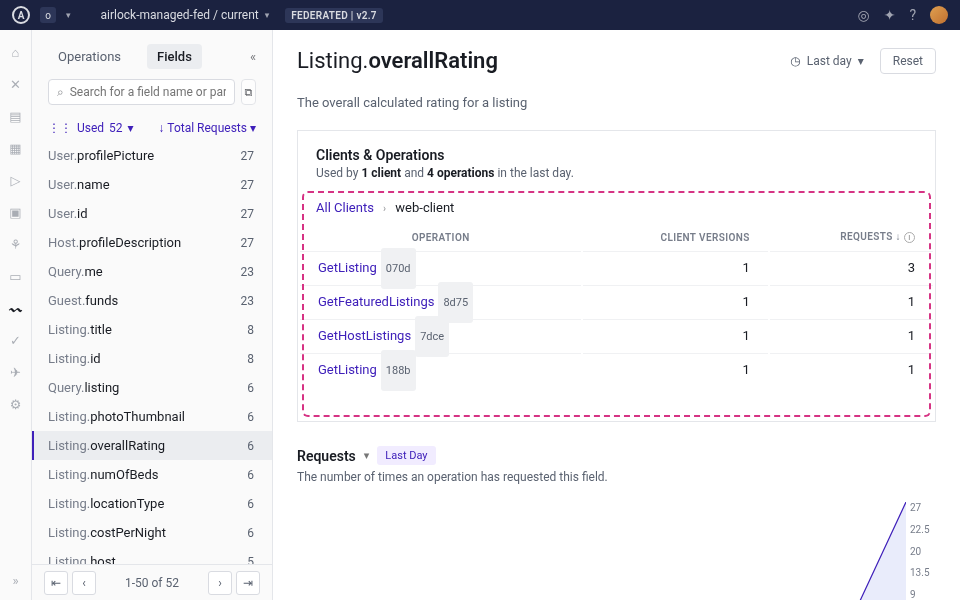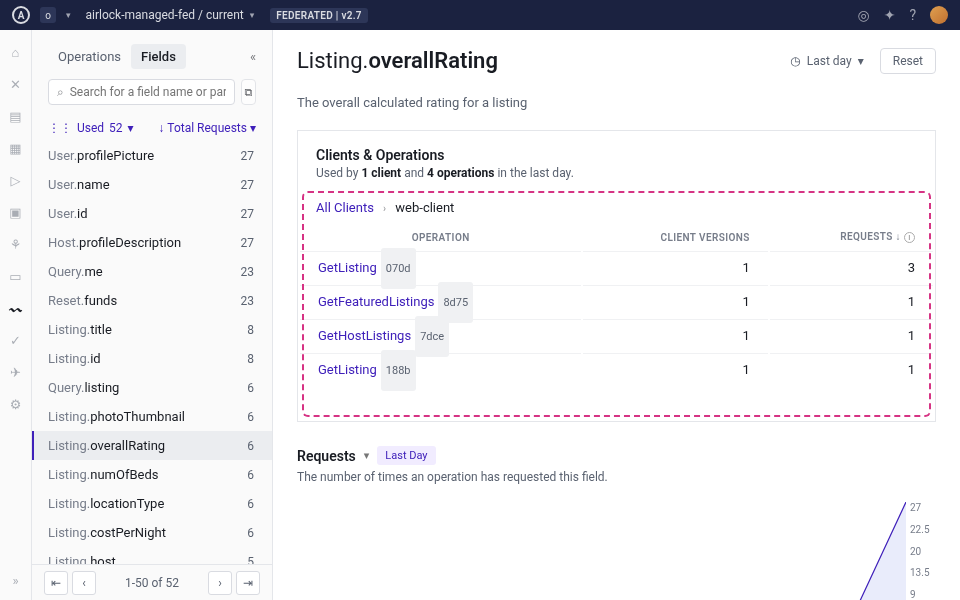--- a/index.html
+++ b/index.html
@@ -1,32 +1,32 @@
 <!DOCTYPE html>
 <html><head>
 <meta charset="utf-8">
 <style>
 *{box-sizing:border-box;margin:0;padding:0;font-family:-apple-system,BlinkMacSystemFont,"Segoe UI",Roboto,sans-serif}
 body{background:#fff;color:#191c23;font-size:13px;overflow:hidden;height:600px;width:960px}
 .topbar{height:30px;background:#1b2240;display:flex;align-items:center;padding:0 12px;color:#d9dbe1;font-size:12px}
 .logo{width:18px;height:18px;border:2px solid #d9dbe1;border-radius:50%;display:flex;align-items:center;justify-content:center;font-weight:bold;font-size:10px;margin-right:10px}
 .org-box{background:#2d3658;width:16px;height:16px;border-radius:3px;display:flex;align-items:center;justify-content:center;font-size:10px;margin-right:4px}
 .chev{font-size:9px;margin:0 6px;opacity:.7}
-.graph-path{margin-left:9px}
+.graph-path{margin-left:24px}
 .badge-fed{background:#2d3658;padding:2px 6px;border-radius:3px;font-size:10px;font-weight:600;letter-spacing:.3px;margin-left:10px}
 .topbar-right{margin-left:auto;display:flex;align-items:center;gap:14px}
 .topbar-right .ic{opacity:.7;font-size:14px}
 .avatar{width:18px;height:18px;border-radius:50%;background:linear-gradient(135deg,#e0a050,#c07030)}
 .app{display:flex;height:570px}
 .rail{width:32px;background:#fafafa;border-right:1px solid #e4e6ea;display:flex;flex-direction:column;align-items:center;padding-top:14px;gap:16px}
 .rail .ri{width:16px;height:16px;opacity:.5;display:flex;align-items:center;justify-content:center;font-size:13px;color:#5a6270}
 .rail .ri.active{opacity:1;color:#191c23}
 .rail-bottom{margin-top:auto;margin-bottom:12px}
 .sidebar{width:241px;background:#fafafa;border-right:1px solid #e4e6ea;display:flex;flex-direction:column;position:relative}
-.side-tabs{display:flex;align-items:center;padding:14px 16px 10px;gap:0}
+.side-tabs{display:flex;align-items:center;padding:14px 16px 10px;gap:16px}
 .side-tab{padding:5px 10px;border-radius:4px;font-size:13px;color:#5a6270;cursor:pointer}
 .side-tab.active{background:#ebedf0;color:#191c23;font-weight:500}
 .side-collapse{margin-left:auto;opacity:.6;font-size:13px}
 .search-row{display:flex;gap:6px;padding:0 16px 10px;align-items:center}
 .search{flex:1;display:flex;align-items:center;border:1px solid #d9dbe1;border-radius:4px;padding:5px 8px;background:#fff}
 .search input{border:none;outline:none;font-size:12px;flex:1;color:#5a6270}
 .search .ic{opacity:.5;margin-right:6px;font-size:12px}
 .locate-btn{width:26px;height:26px;border:1px solid #d9dbe1;border-radius:4px;display:flex;align-items:center;justify-content:center;background:#fff;font-size:11px;opacity:.7}
 .filters{display:flex;align-items:center;padding:6px 16px;font-size:12px;color:#3f20ba}
 .filters .lf{display:flex;align-items:center;gap:5px}
@@ -155,21 +155,21 @@
           <span class="pt">Host.</span>
           <span>profileDescription</span>
           <span class="ct">27</span>
         </div>
         <div class="field-row">
           <span class="pt">Query.</span>
           <span>me</span>
           <span class="ct">23</span>
         </div>
         <div class="field-row">
-          <span class="pt">Reset.</span>
+          <span class="pt">Guest.</span>
           <span>funds</span>
           <span class="ct">23</span>
         </div>
         <div class="field-row">
           <span class="pt">Listing.</span>
           <span>title</span>
           <span class="ct">8</span>
         </div>
         <div class="field-row">
           <span class="pt">Listing.</span>

